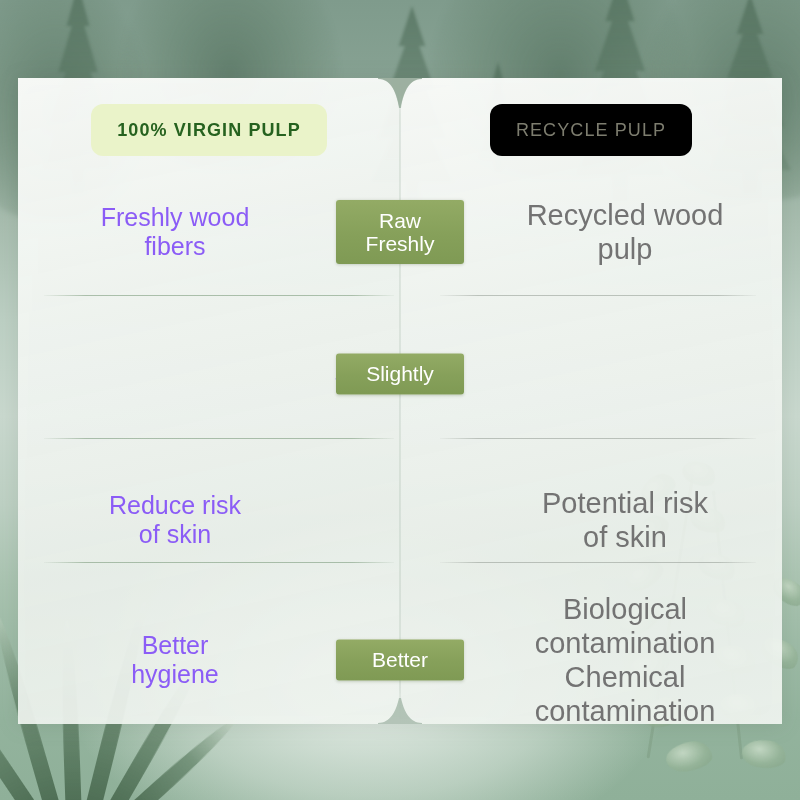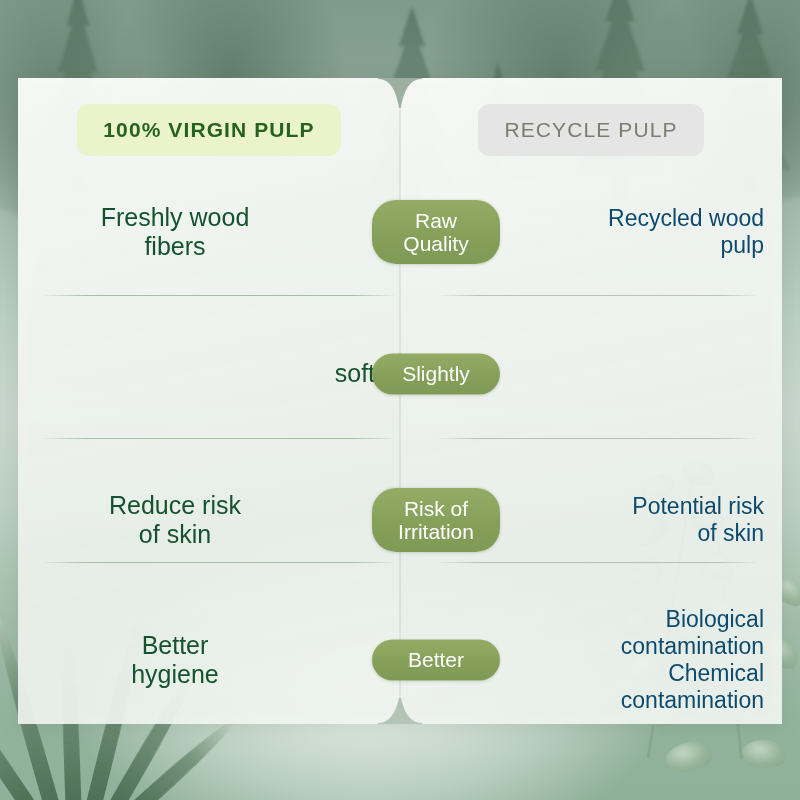--- a/index.html
+++ b/index.html
@@ -167,31 +167,31 @@
     align-items: center;
     z-index: 6;
   }
   .header-badge {
     display: inline-flex;
     align-items: center;
     justify-content: center;
     height: 52px;
     padding: 0 26px;
     border-radius: 12px;
-    font-size: 21px;
+    font-size: 18px;
     font-weight: 700;
     letter-spacing: 1.1px;
     white-space: nowrap;
   }
   #header-badge-left {
     background: #eaf3c9;
     color: #26621f;
   }
   #header-badge-right {
-    background: #e5e5e5;
+    background: #000000;
     color: #7d7d6f;
     font-weight: 400;
   }
 
   
   #rows-layer {
     position: absolute;
     left: 18px;
     top: 78px;
     width: 764px;
@@ -206,51 +206,49 @@
     display: flex;
     align-items: center;
   }
   .cell {
     flex: 1 1 50%;
     text-align: center;
     line-height: 1.18;
     padding: 0 18px;
   }
   .cell-left {
-    color: #14532d;
+    color: #8b5cf6;
     font-size: 25px;
     padding-right: 86px;
   }
   .cell-right {
-    color: #0c4a6e;
-    font-size: 23px;
+    color: #737373;
+    font-size: 29px;
     padding-left: 86px;
-    text-align: right;
   }
 
   
   .centre-pill {
     position: absolute;
     left: 50%;
     top: 50%;
     transform: translate(-50%, -50%);
     background: linear-gradient(180deg, #93ab65 0%, #86a05a 55%, #7f9a54 100%);
     color: #ffffff;
-    border-radius: 24px;
+    border-radius: 3px;
     display: flex;
     align-items: center;
     justify-content: center;
     text-align: center;
     font-size: 21px;
     line-height: 1.1;
     padding: 9px 18px;
     min-width: 128px;
     box-shadow: 0 1px 3px rgba(70,92,50,0.22);
     z-index: 8;
-    margin-left: 36px;
   }
 
   
   .sep {
     position: absolute;
     height: 1px;
     z-index: 6;
   }
   .sep-left  { background: linear-gradient(90deg, rgba(150,176,150,0.08), rgba(128,158,128,0.62) 12%, rgba(128,158,128,0.62) 88%, rgba(150,176,150,0.08)); }
   .sep-right { background: linear-gradient(90deg, rgba(168,174,168,0.08), rgba(150,158,150,0.58) 12%, rgba(150,158,150,0.58) 88%, rgba(168,174,168,0.08)); }
@@ -334,21 +332,21 @@
       <span class="ln">Freshly wood</span>
       <span class="ln">fibers</span>
     </div>
     <div class="cell cell-right">
       <span class="ln">Recycled wood</span>
       <span class="ln">pulp</span>
     </div>
     <div class="centre-pill">
       <div>
         <span class="ln">Raw</span>
-        <span class="ln">Quality</span>
+        <span class="ln">Freshly</span>
       </div>
     </div>
   </div>
   <div class="sep sep-left" style="left:26px;  top:217px; width:350px;"></div>
   <div class="sep sep-right" style="left:422px; top:217px; width:316px;"></div>
 
   <div class="cmp-row" style="top:248px; height:96px;">
     <div class="cell cell-left">
       <span class="ln">softer</span>
     </div>
@@ -362,26 +360,20 @@
   <div class="sep sep-right" style="left:422px; top:360px; width:316px;"></div>
 
   <div class="cmp-row" style="top:392px; height:100px;">
     <div class="cell cell-left">
       <span class="ln">Reduce risk</span>
       <span class="ln">of skin</span>
     </div>
     <div class="cell cell-right">
       <span class="ln">Potential risk</span>
       <span class="ln">of skin</span>
-    </div>
-    <div class="centre-pill">
-      <div>
-        <span class="ln">Risk of</span>
-        <span class="ln">Irritation</span>
-      </div>
     </div>
   </div>
   <div class="sep sep-left" style="left:26px;  top:484px; width:350px;"></div>
   <div class="sep sep-right" style="left:422px; top:484px; width:316px;"></div>
 
   <div class="cmp-row" style="top:512px; height:140px;">
     <div class="cell cell-left">
       <span class="ln">Better</span>
       <span class="ln">hygiene</span>
     </div>

